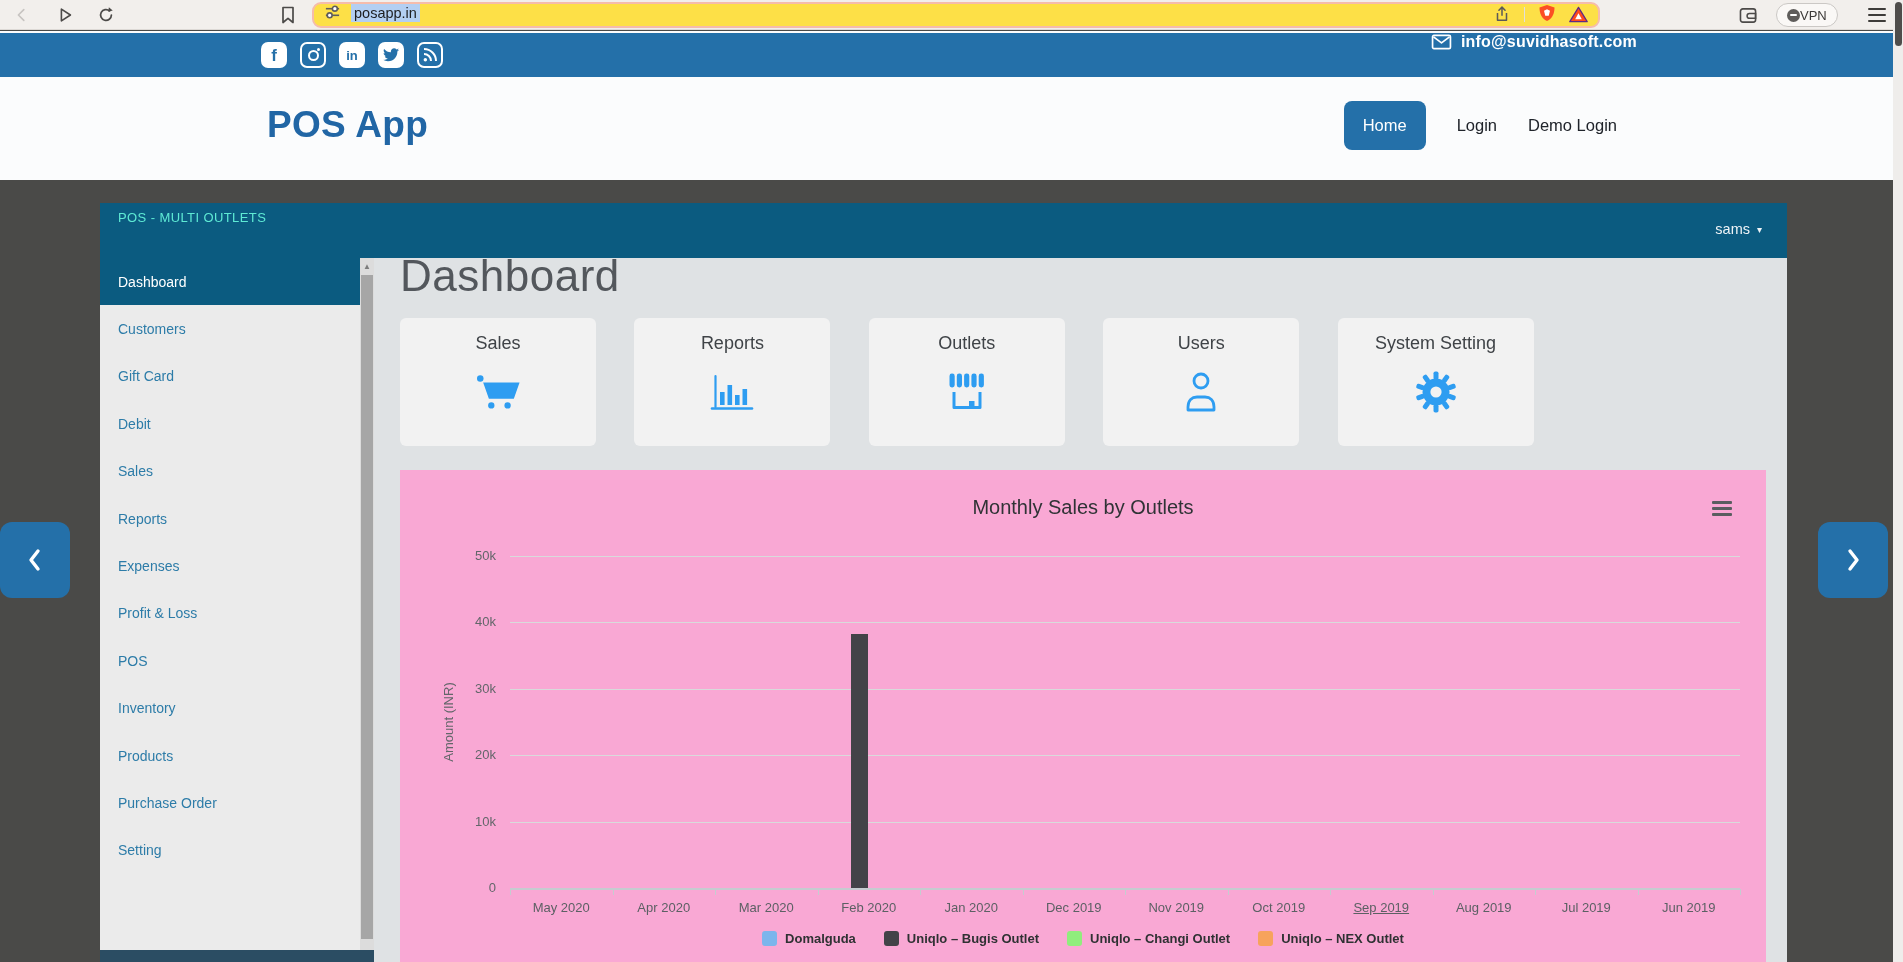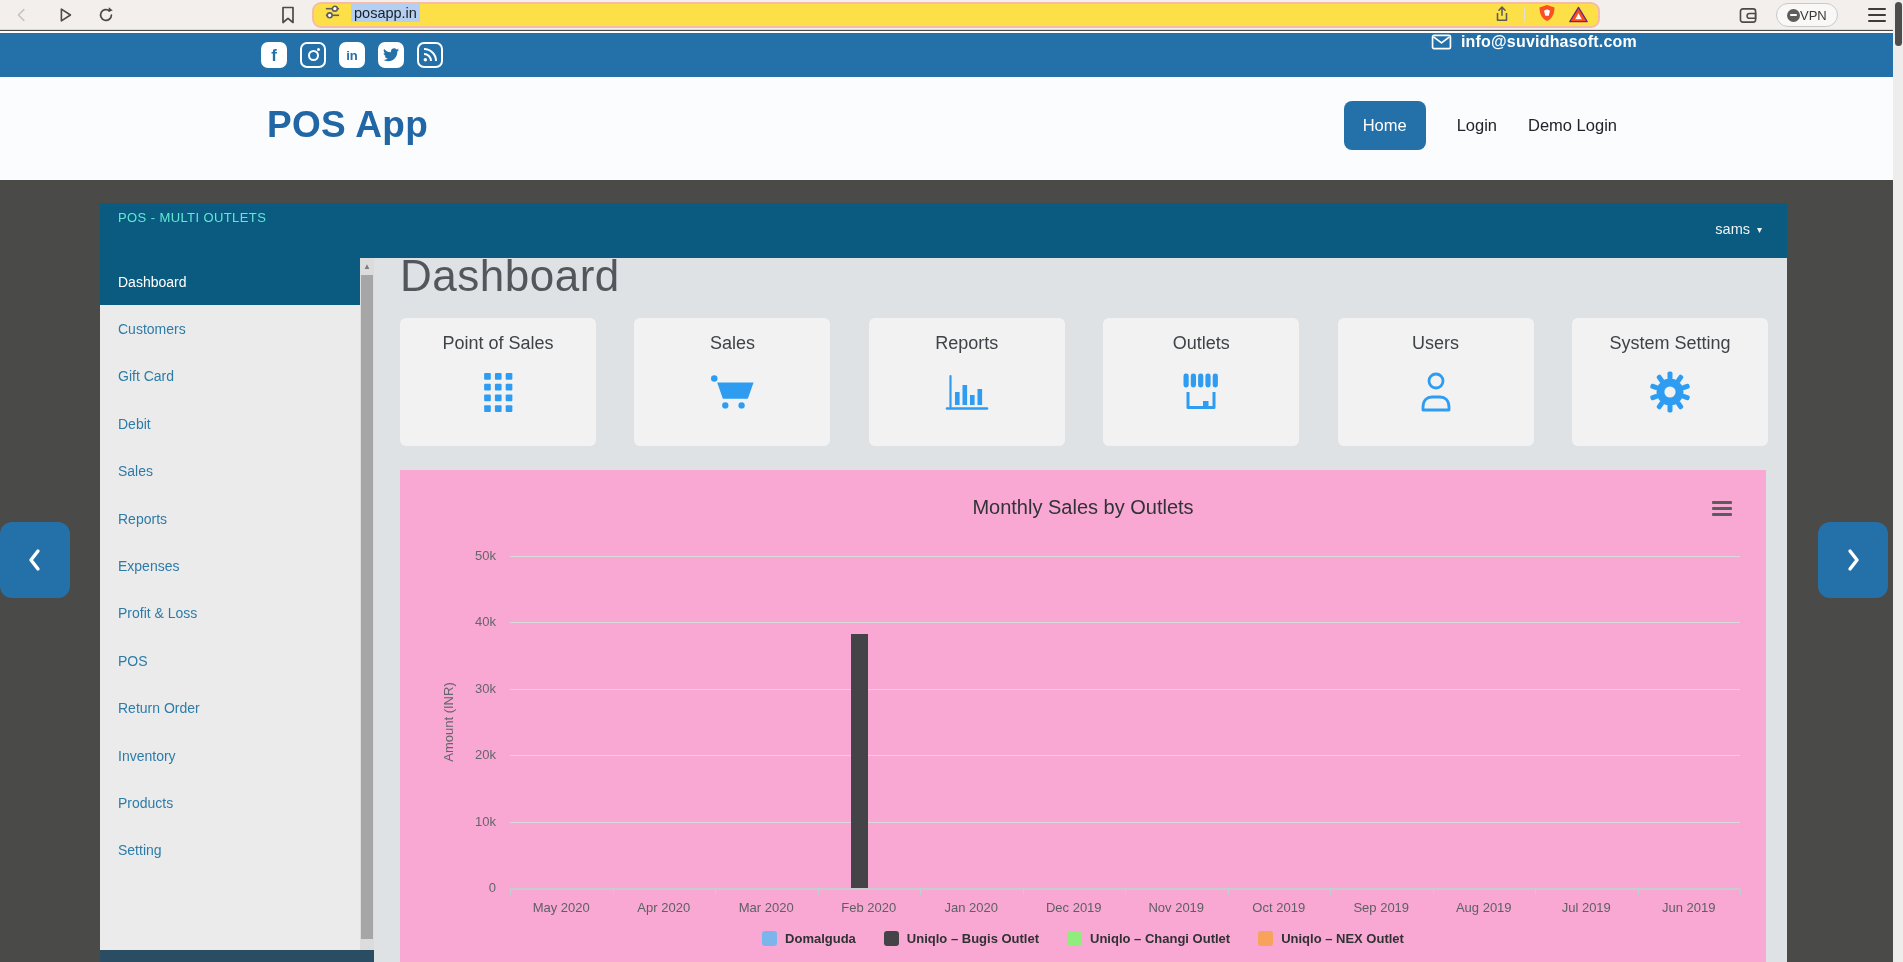--- a/index.html
+++ b/index.html
@@ -230,51 +230,32 @@
       <aside class="pos-sidebar" id="pos-sidebar">
           <div class="sb-item active">Dashboard</div>
           <div class="sb-item">Customers</div>
           <div class="sb-item">Gift Card</div>
           <div class="sb-item">Debit</div>
           <div class="sb-item">Sales</div>
           <div class="sb-item">Reports</div>
           <div class="sb-item">Expenses</div>
           <div class="sb-item">Profit &amp; Loss</div>
           <div class="sb-item">POS</div>
-          <div class="sb-item">Return Order</div>
           <div class="sb-item">Inventory</div>
           <div class="sb-item">Products</div>
+          <div class="sb-item">Purchase Order</div>
           <div class="sb-item">Setting</div>
         </aside>
       <div class="pos-sb-scroll">
         <div class="sb-up">▲</div>
         <div class="sb-thumb"></div>
       </div>
       <div class="pos-footer-strip"></div>
       <h1 class="pos-page-title">Dashboard</h1>
       <div class="tiles" id="tiles">
-          <div class="tile">
-            <div class="tile-label">Point of Sales</div>
-            <div class="tile-icon">
-              <svg width="29" height="39" viewBox="0 0 28 38" fill="currentColor">
-                <rect x="0" y="0" width="6.5" height="6.5" rx="1"></rect>
-                <rect x="0" y="10.5" width="6.5" height="6.5" rx="1"></rect>
-                <rect x="0" y="21" width="6.5" height="6.5" rx="1"></rect>
-                <rect x="0" y="31.5" width="6.5" height="6.5" rx="1"></rect>
-                <rect x="10.5" y="0" width="6.5" height="6.5" rx="1"></rect>
-                <rect x="10.5" y="10.5" width="6.5" height="6.5" rx="1"></rect>
-                <rect x="10.5" y="21" width="6.5" height="6.5" rx="1"></rect>
-                <rect x="10.5" y="31.5" width="6.5" height="6.5" rx="1"></rect>
-                <rect x="21" y="0" width="6.5" height="6.5" rx="1"></rect>
-                <rect x="21" y="10.5" width="6.5" height="6.5" rx="1"></rect>
-                <rect x="21" y="21" width="6.5" height="6.5" rx="1"></rect>
-                <rect x="21" y="31.5" width="6.5" height="6.5" rx="1"></rect>
-              </svg>
-            </div>
-          </div>
           <div class="tile">
             <div class="tile-label">Sales</div>
             <div class="tile-icon">
               <svg width="46" height="38" viewBox="0 0 48 38" fill="currentColor">
                 <circle cx="5.5" cy="5" r="3.4"></circle>
                 <path d="M8.5 9h38l-6 17h-26z"></path>
                 <circle cx="17" cy="33" r="3.3"></circle>
                 <circle cx="34" cy="33" r="3.3"></circle>
               </svg>
             </div>
@@ -390,21 +371,21 @@
           <div class="xlabel" style="left: 417.75px; top: 430px;">Feb 2020</div>
           <div class="xtick" style="left: 520px; top: 419px;"></div>
           <div class="xlabel" style="left: 520.25px; top: 430px;">Jan 2020</div>
           <div class="xtick" style="left: 622.5px; top: 419px;"></div>
           <div class="xlabel" style="left: 622.75px; top: 430px;">Dec 2019</div>
           <div class="xtick" style="left: 725px; top: 419px;"></div>
           <div class="xlabel" style="left: 725.25px; top: 430px;">Nov 2019</div>
           <div class="xtick" style="left: 827.5px; top: 419px;"></div>
           <div class="xlabel" style="left: 827.75px; top: 430px;">Oct 2019</div>
           <div class="xtick" style="left: 930px; top: 419px;"></div>
-          <div class="xlabel" style="left: 930.25px; top: 430px;">Sep 2019</div>
+          <div class="xlabel" style="left: 930.25px; top: 430px; text-decoration: underline;">Sep 2019</div>
           <div class="xtick" style="left: 1032.5px; top: 419px;"></div>
           <div class="xlabel" style="left: 1032.75px; top: 430px;">Aug 2019</div>
           <div class="xtick" style="left: 1135px; top: 419px;"></div>
           <div class="xlabel" style="left: 1135.25px; top: 430px;">Jul 2019</div>
           <div class="xtick" style="left: 1237.5px; top: 419px;"></div>
           <div class="xlabel" style="left: 1237.75px; top: 430px;">Jun 2019</div>
           <div class="xtick" style="left: 1340px; top: 419px;"></div>
           <div class="chart-bar" style="left: 450.75px; top: 164.02px; width: 17px; height: 253.98px; background: rgb(67, 67, 72);"></div>
         </div>
     </div>

